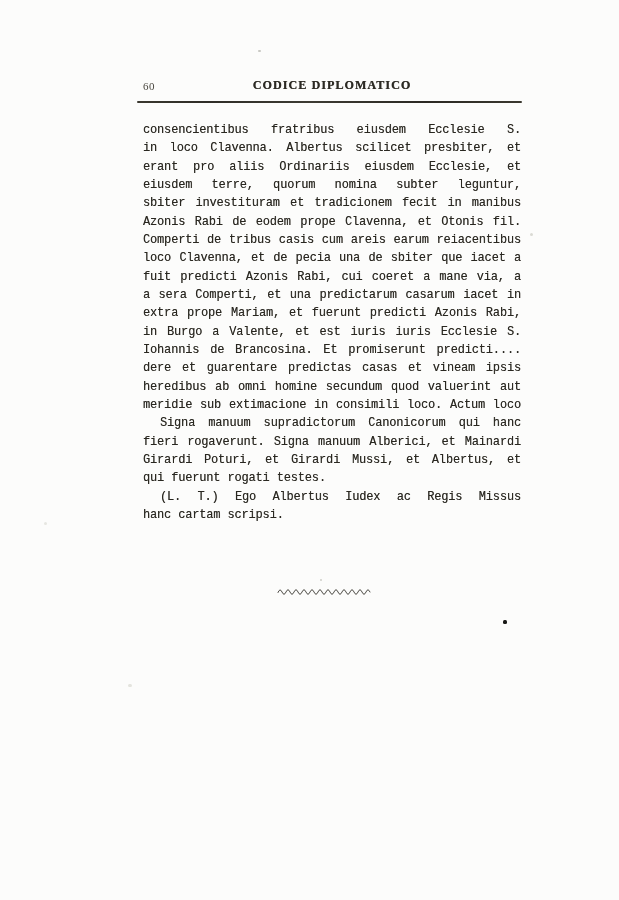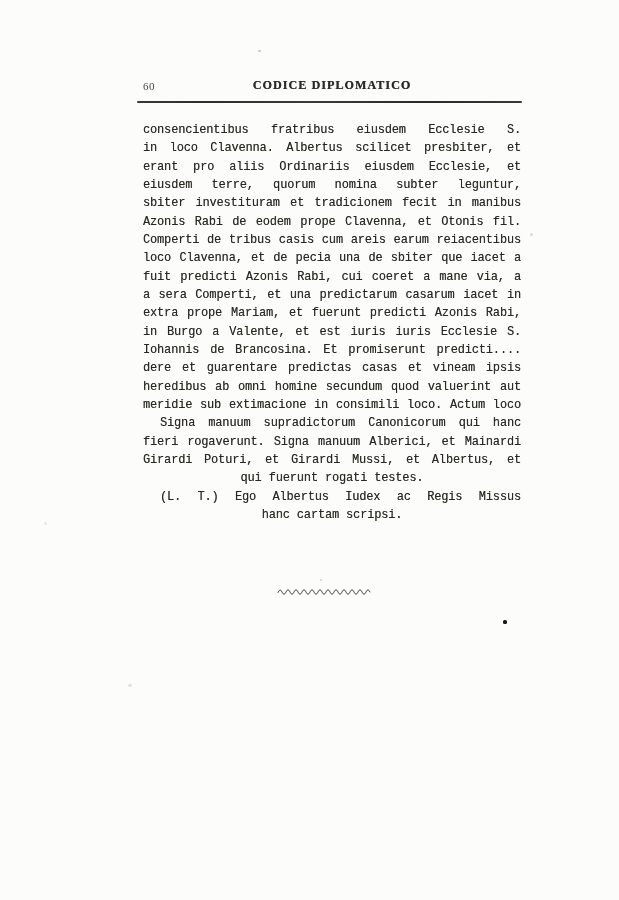--- a/index.html
+++ b/index.html
@@ -52,21 +52,21 @@
     top: 121px;
     width: 378px;
     font-family: Liberation Mono, monospace;
   }
   .line {
     height: 18.34px;
     line-height: 18.34px;
     font-size: 11.9px;
     letter-spacing: -0.1px;
     overflow: hidden;
-    text-align: center;
+    text-align: left;
     text-shadow: 0.2px 0 0 rgba(41,39,32,.55);
   }
   .line.just {
     text-align: justify;
     text-align-last: justify;
   }
   .line.ind {
     padding-left: 17px;
   }
   .squiggle {

